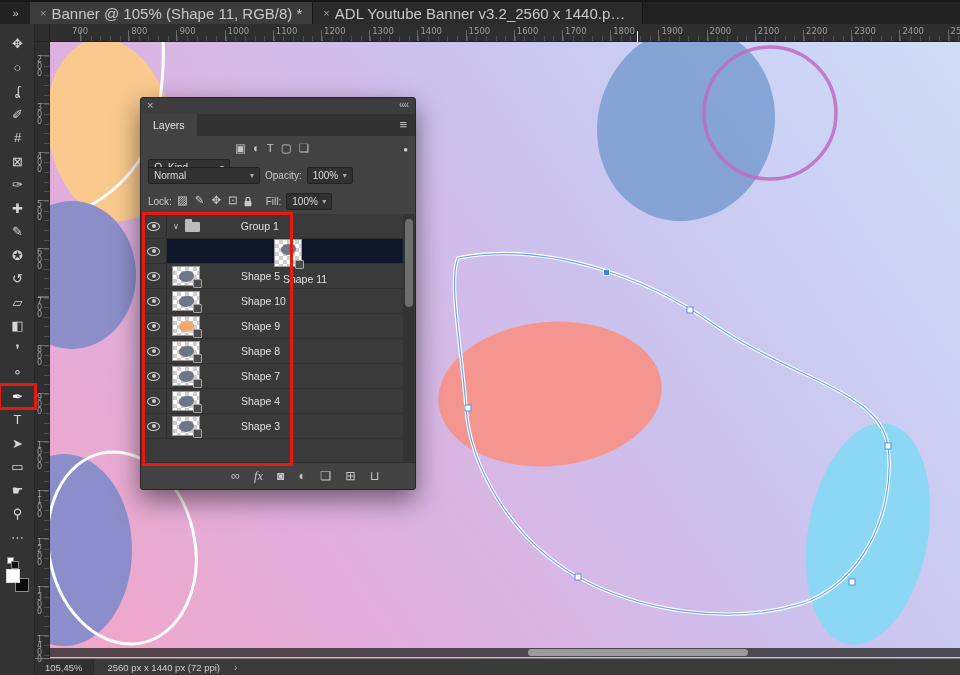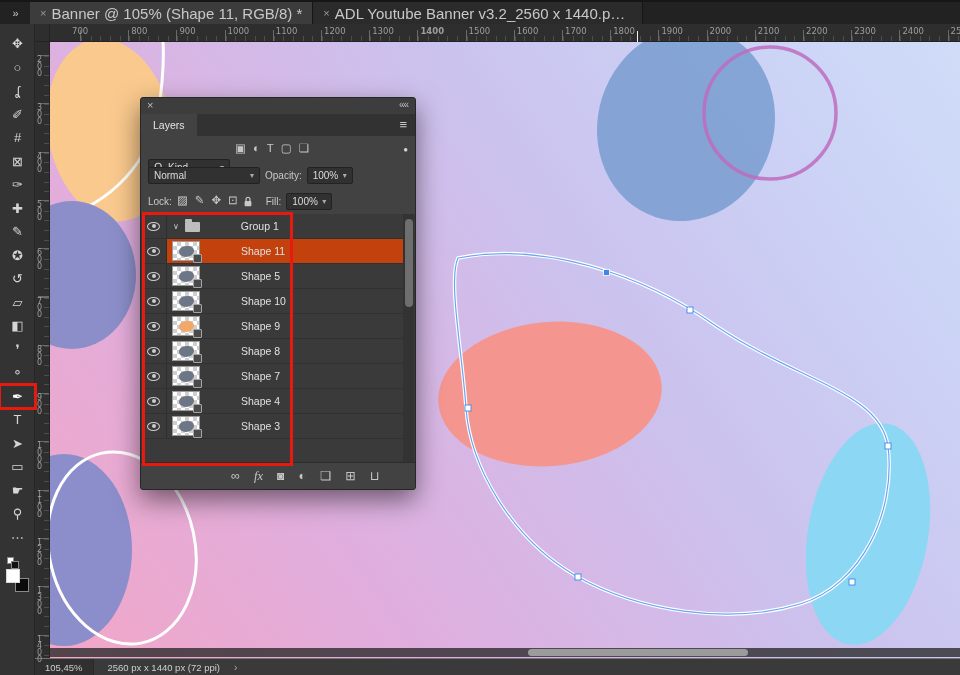--- a/index.html
+++ b/index.html
@@ -73,21 +73,21 @@
   .p-label { color:#c9c9c9; font-size:10px; }
   .padlock { display:inline-block; margin-top:1px; }
 
   
   .list { position:absolute; left:0; top:116px; width:100%; height:250px; background:#3a3a3a; }
   .lrow { position:relative; height:25px; display:flex; align-items:stretch; border-bottom:1px solid rgba(0,0,0,.14); }
   .eye-cell { width:26px; display:flex; align-items:center; justify-content:center; border-right:1px solid #2e2e2e; flex:0 0 26px; }
   .eye { position:relative; width:13px; height:9px; border:1px solid #cccccc; border-radius:50%; }
   .eye:after { content:""; position:absolute; left:50%; top:50%; width:4px; height:4px; margin:-2px 0 0 -2px; background:#ccc; border-radius:50%; }
   .row-body { flex:1; display:flex; align-items:center; gap:6px; padding-left:5px; margin-right:12px; }
-  .lrow.selected .row-body { background:#c2410c; }
+  .lrow.selected .row-body { background:#0f172a;flex-direction:column; }
   .gchev { color:#c9c9c9; font-size:8px; margin-left:1px; }
   .folder { position:relative; width:15px; height:10px; background:#bdbdbd; border-radius:1px; margin-top:2px; }
   .folder:before { content:""; position:absolute; left:0; top:-3px; width:7px; height:3px; background:#bdbdbd; border-radius:1px 1px 0 0; }
   .lname { color:#e0e0e0; font-size:10.5px; white-space:nowrap;padding-left:35px; }
   .thumb { position:relative; width:28px; height:20px; border:1px solid #9a9a9a; flex:0 0 28px;
     background-color:#fff;
     background-image:linear-gradient(45deg,#cfcfcf 25%,transparent 25%,transparent 75%,#cfcfcf 75%),
                      linear-gradient(45deg,#cfcfcf 25%,transparent 25%,transparent 75%,#cfcfcf 75%);
     background-position:0 0,4px 4px; background-size:8px 8px; }
   .thumb:after { content:""; position:absolute; left:6px; top:4px; width:15px; height:11px; background:#6d7687; border-radius:50% 40% 55% 45%; }
@@ -162,21 +162,21 @@
   <div class="ruler-corner" data-name="ruler-corner"></div>
   <div class="hruler" data-name="ruler-horizontal">
     <div class="hmarker" data-name="ruler-cursor-marker"></div>
   <span class="hlab" data-name="ruler-label" style="left: 22px;">700</span>
       <span class="hlab" data-name="ruler-label" style="left: 81.2px;">800</span>
       <span class="hlab" data-name="ruler-label" style="left: 129.4px;">900</span>
       <span class="hlab" data-name="ruler-label" style="left: 177.6px;">1000</span>
       <span class="hlab" data-name="ruler-label" style="left: 225.8px;">1100</span>
       <span class="hlab" data-name="ruler-label" style="left: 274px;">1200</span>
       <span class="hlab" data-name="ruler-label" style="left: 322.2px;">1300</span>
-      <span class="hlab" data-name="ruler-label" style="left: 370.4px; font-weight: bold;">1400</span>
+      <span class="hlab" data-name="ruler-label" style="left: 370.4px;">1400</span>
       <span class="hlab" data-name="ruler-label" style="left: 418.6px;">1500</span>
       <span class="hlab" data-name="ruler-label" style="left: 466.8px;">1600</span>
       <span class="hlab" data-name="ruler-label" style="left: 515px;">1700</span>
       <span class="hlab" data-name="ruler-label" style="left: 563.2px;">1800</span>
       <span class="hlab" data-name="ruler-label" style="left: 611.4px;">1900</span>
       <span class="hlab" data-name="ruler-label" style="left: 659.6px;">2000</span>
       <span class="hlab" data-name="ruler-label" style="left: 707.8px;">2100</span>
       <span class="hlab" data-name="ruler-label" style="left: 756px;">2200</span>
       <span class="hlab" data-name="ruler-label" style="left: 804.2px;">2300</span>
       <span class="hlab" data-name="ruler-label" style="left: 852.4px;">2400</span>

